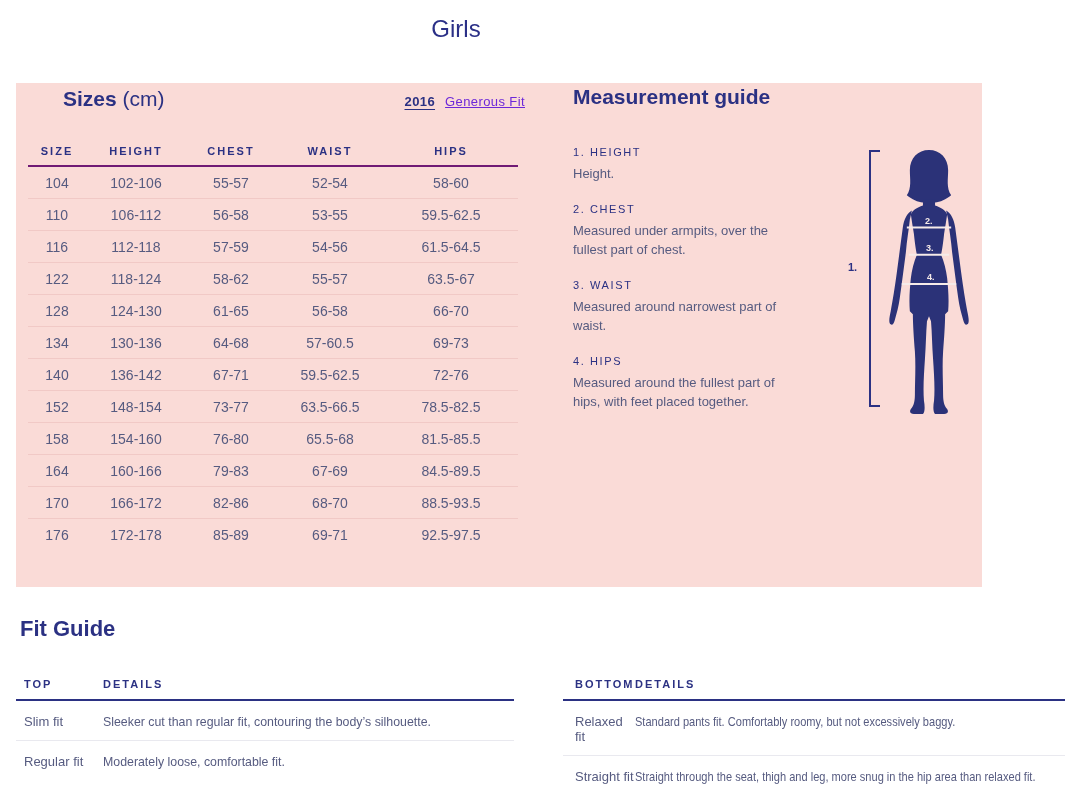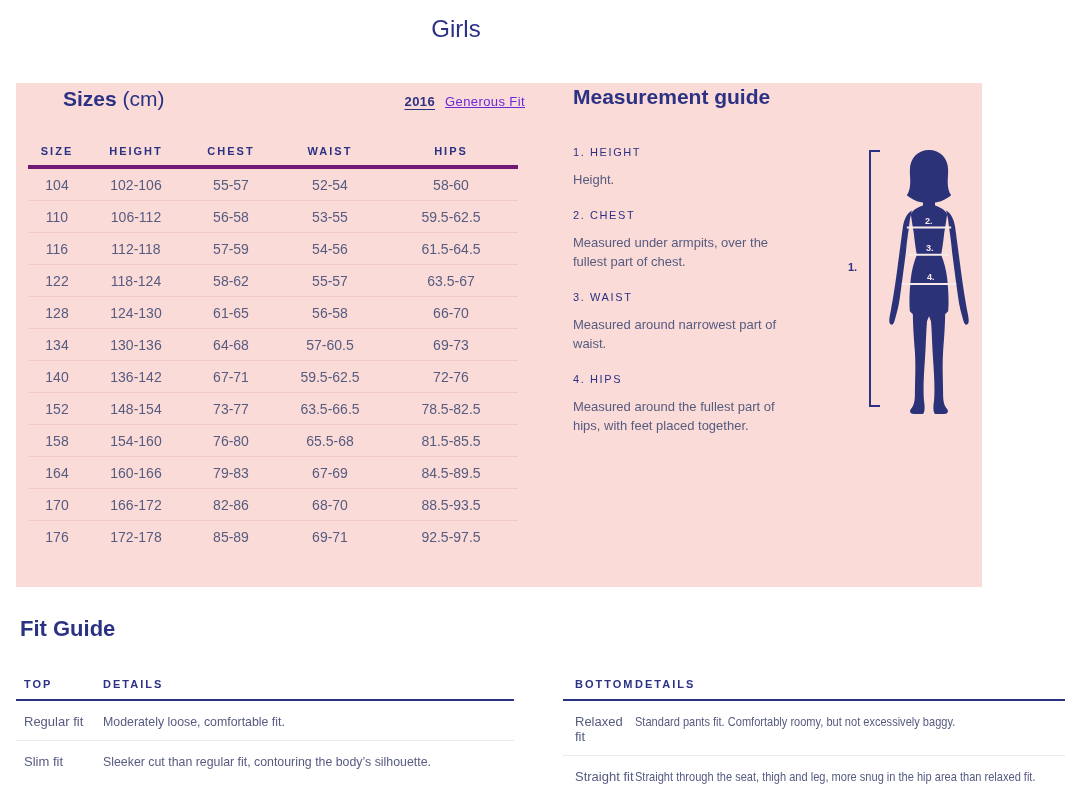--- a/index.html
+++ b/index.html
@@ -24,36 +24,36 @@
   .sizes-title { font-size:21px; color:#2b3183; }
   .sizes-title b { font-weight:bold;margin-left:39px; }
   .sizes-title .unit { font-weight:normal; }
   .year-fit { font-size:13px; letter-spacing:0.4px; }
   .year-link { font-weight:bold; color:#2b3183; text-decoration:underline; text-underline-offset:3px; cursor:pointer; }
   .fit-name { color:#6d28d9; margin-left:6px;text-decoration:underline; }
   table { border-collapse:collapse; }
   .sizes-table { position:absolute; left:12px; top:60px; width:490px; table-layout:fixed; }
   .sizes-table th {
     font-size:11px; font-weight:bold; letter-spacing:2px; color:#2b3183;
-    text-align:center; padding:2px 0 8px 0; border-bottom:4px solid #701a75;
+    text-align:center; padding:2px 0 8px 0; border-bottom:2px solid #701a75;
   }
   .sizes-table td {
     font-size:14px; color:#565b80; text-align:center; height:31px; padding:0;
   }
   .sizes-table tbody tr + tr td { border-top:1px solid #f1c9c6; }
   
   .mg-heading {
     position:absolute; left:557px; top:2px; font-size:21px; font-weight:bold; color:#2b3183;
   }
   .mg-items { position:absolute; left:557px; top:63px; width:218px; }
   .mg-item { margin-bottom:20px; }
   .mg-item-label {
     font-size:11px; font-weight:normal; letter-spacing:1.6px; color:#2b3183; margin-bottom:6px;
   }
-  .mg-item-desc { font-size:13px; line-height:19px; color:#565b80;margin-top:12px; }
+  .mg-item-desc { font-size:13px; line-height:19px; color:#565b80; }
   
   .height-bracket {
     position:absolute; left:853px; top:67px; width:9px; height:253px;
     border-left:2px solid #2b3183; border-top:2px solid #2b3183; border-bottom:2px solid #2b3183;
   }
   .height-num {
     position:absolute; left:832px; top:178px; font-size:11px; font-weight:bold; color:#2b3183;
   }
   .figure-svg { position:absolute; left:862px; top:64px; }
   
@@ -270,27 +270,27 @@
     </colgroup>
   <thead>
     <tr>
       <th>TOP</th>
       <th>DETAILS</th>
     </tr>
   </thead>
   <tbody>
 
       <tr>
+        <td>Slim fit</td>
+        <td><span class="nowrap detail-text">Sleeker cut than regular fit, contouring the body’s silhouette.</span></td>
+      </tr>
+
+      <tr>
         <td>Regular fit</td>
         <td><span class="nowrap detail-text">Moderately loose, comfortable fit.</span></td>
-      </tr>
-
-      <tr>
-        <td>Slim fit</td>
-        <td><span class="nowrap detail-text">Sleeker cut than regular fit, contouring the body’s silhouette.</span></td>
       </tr>
     </tbody>
 </table>
 
 <table class="fit-table fit-table-bottom">
   <colgroup>
       <col style="width:72px">
       <col>
     </colgroup>
   <thead>

